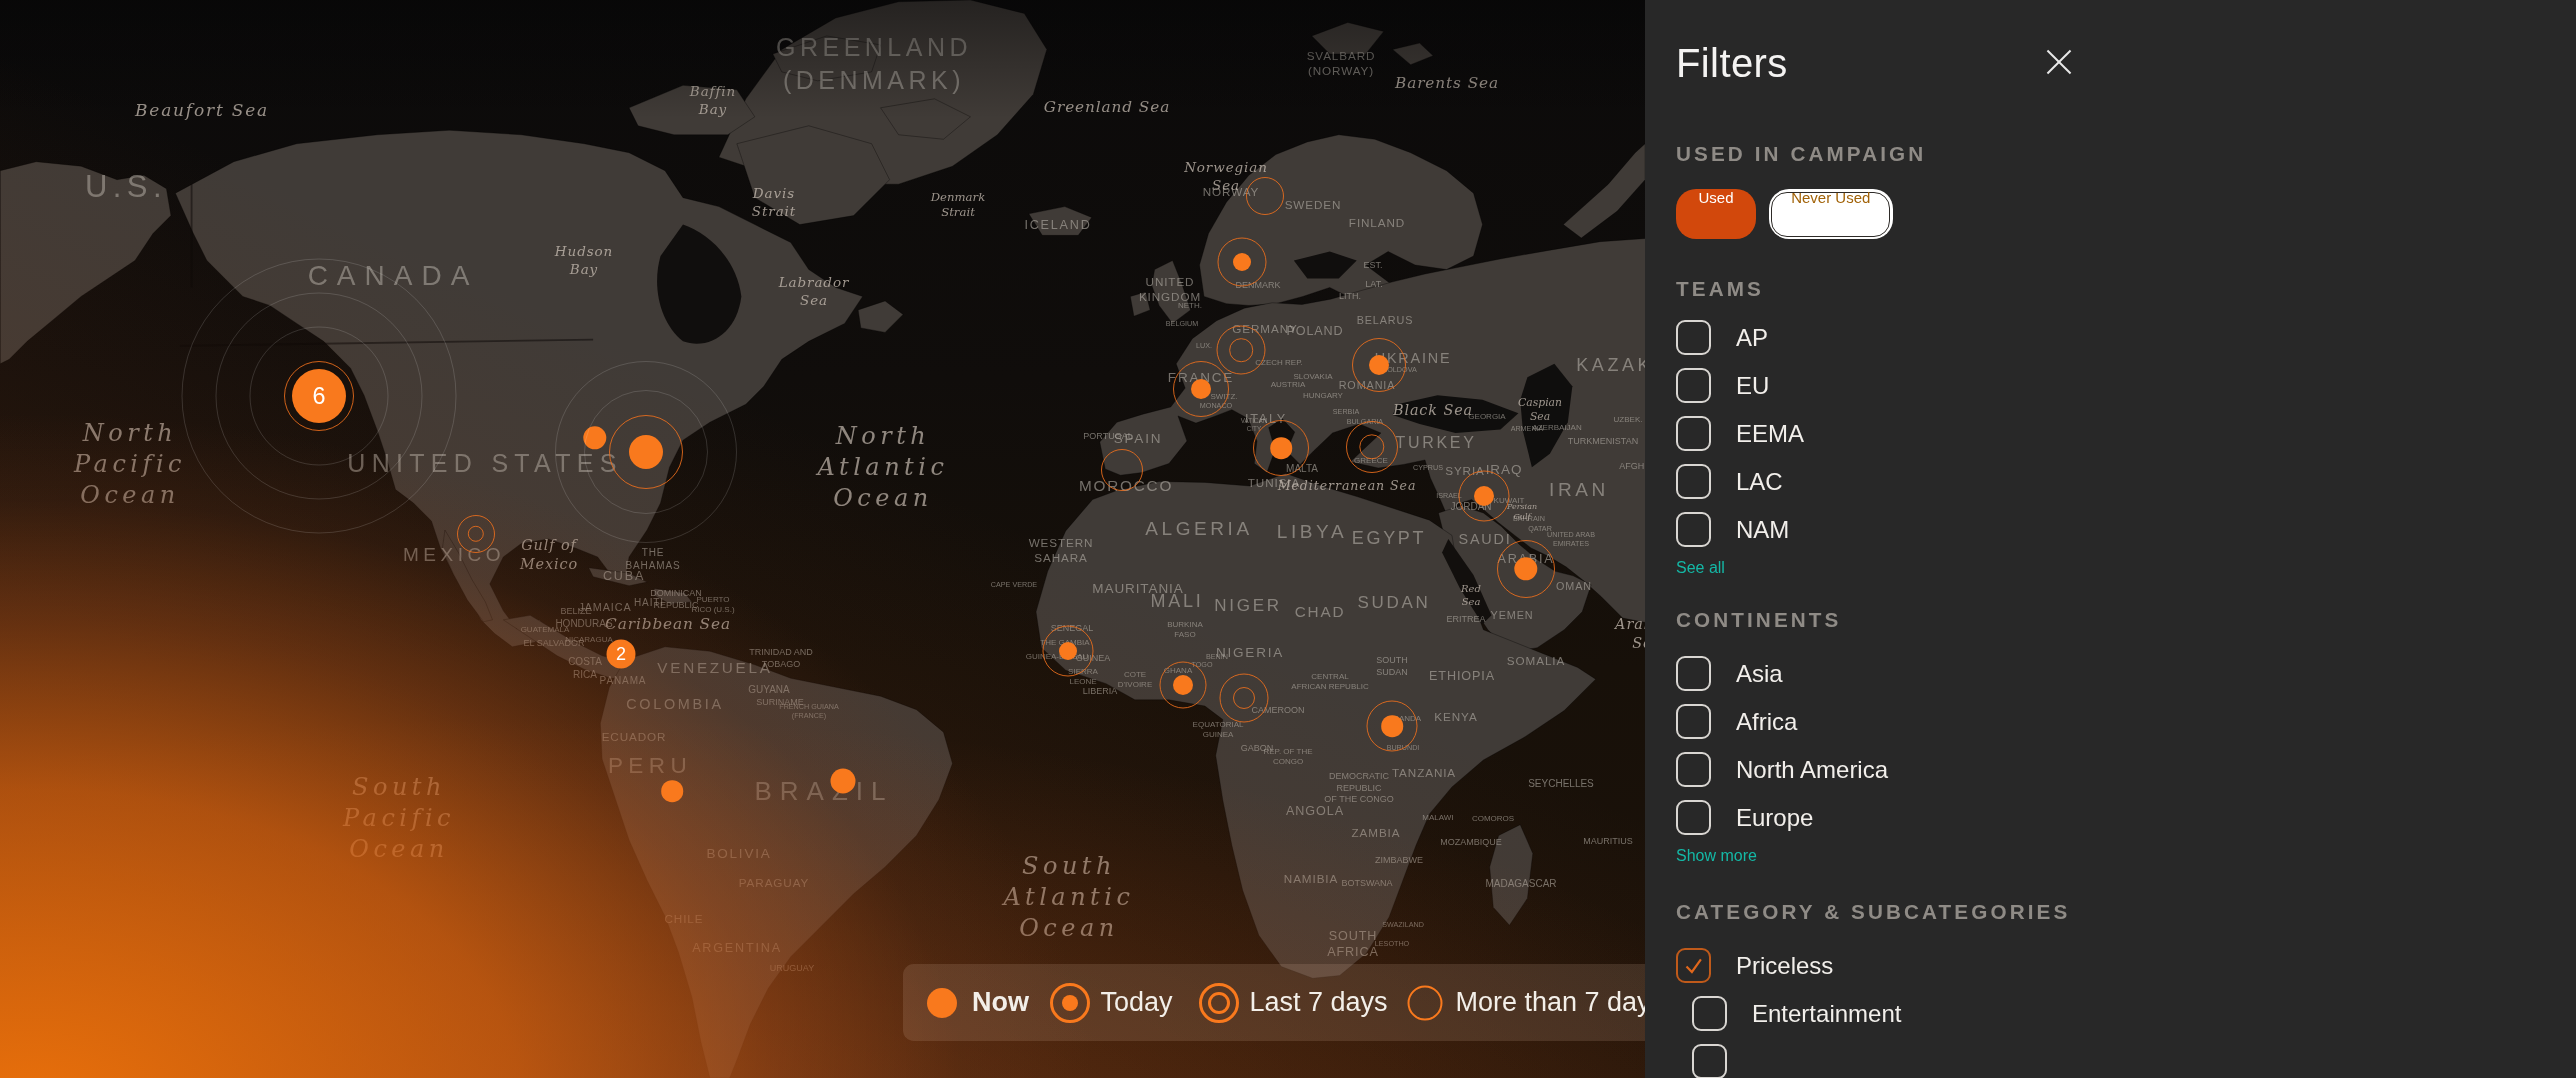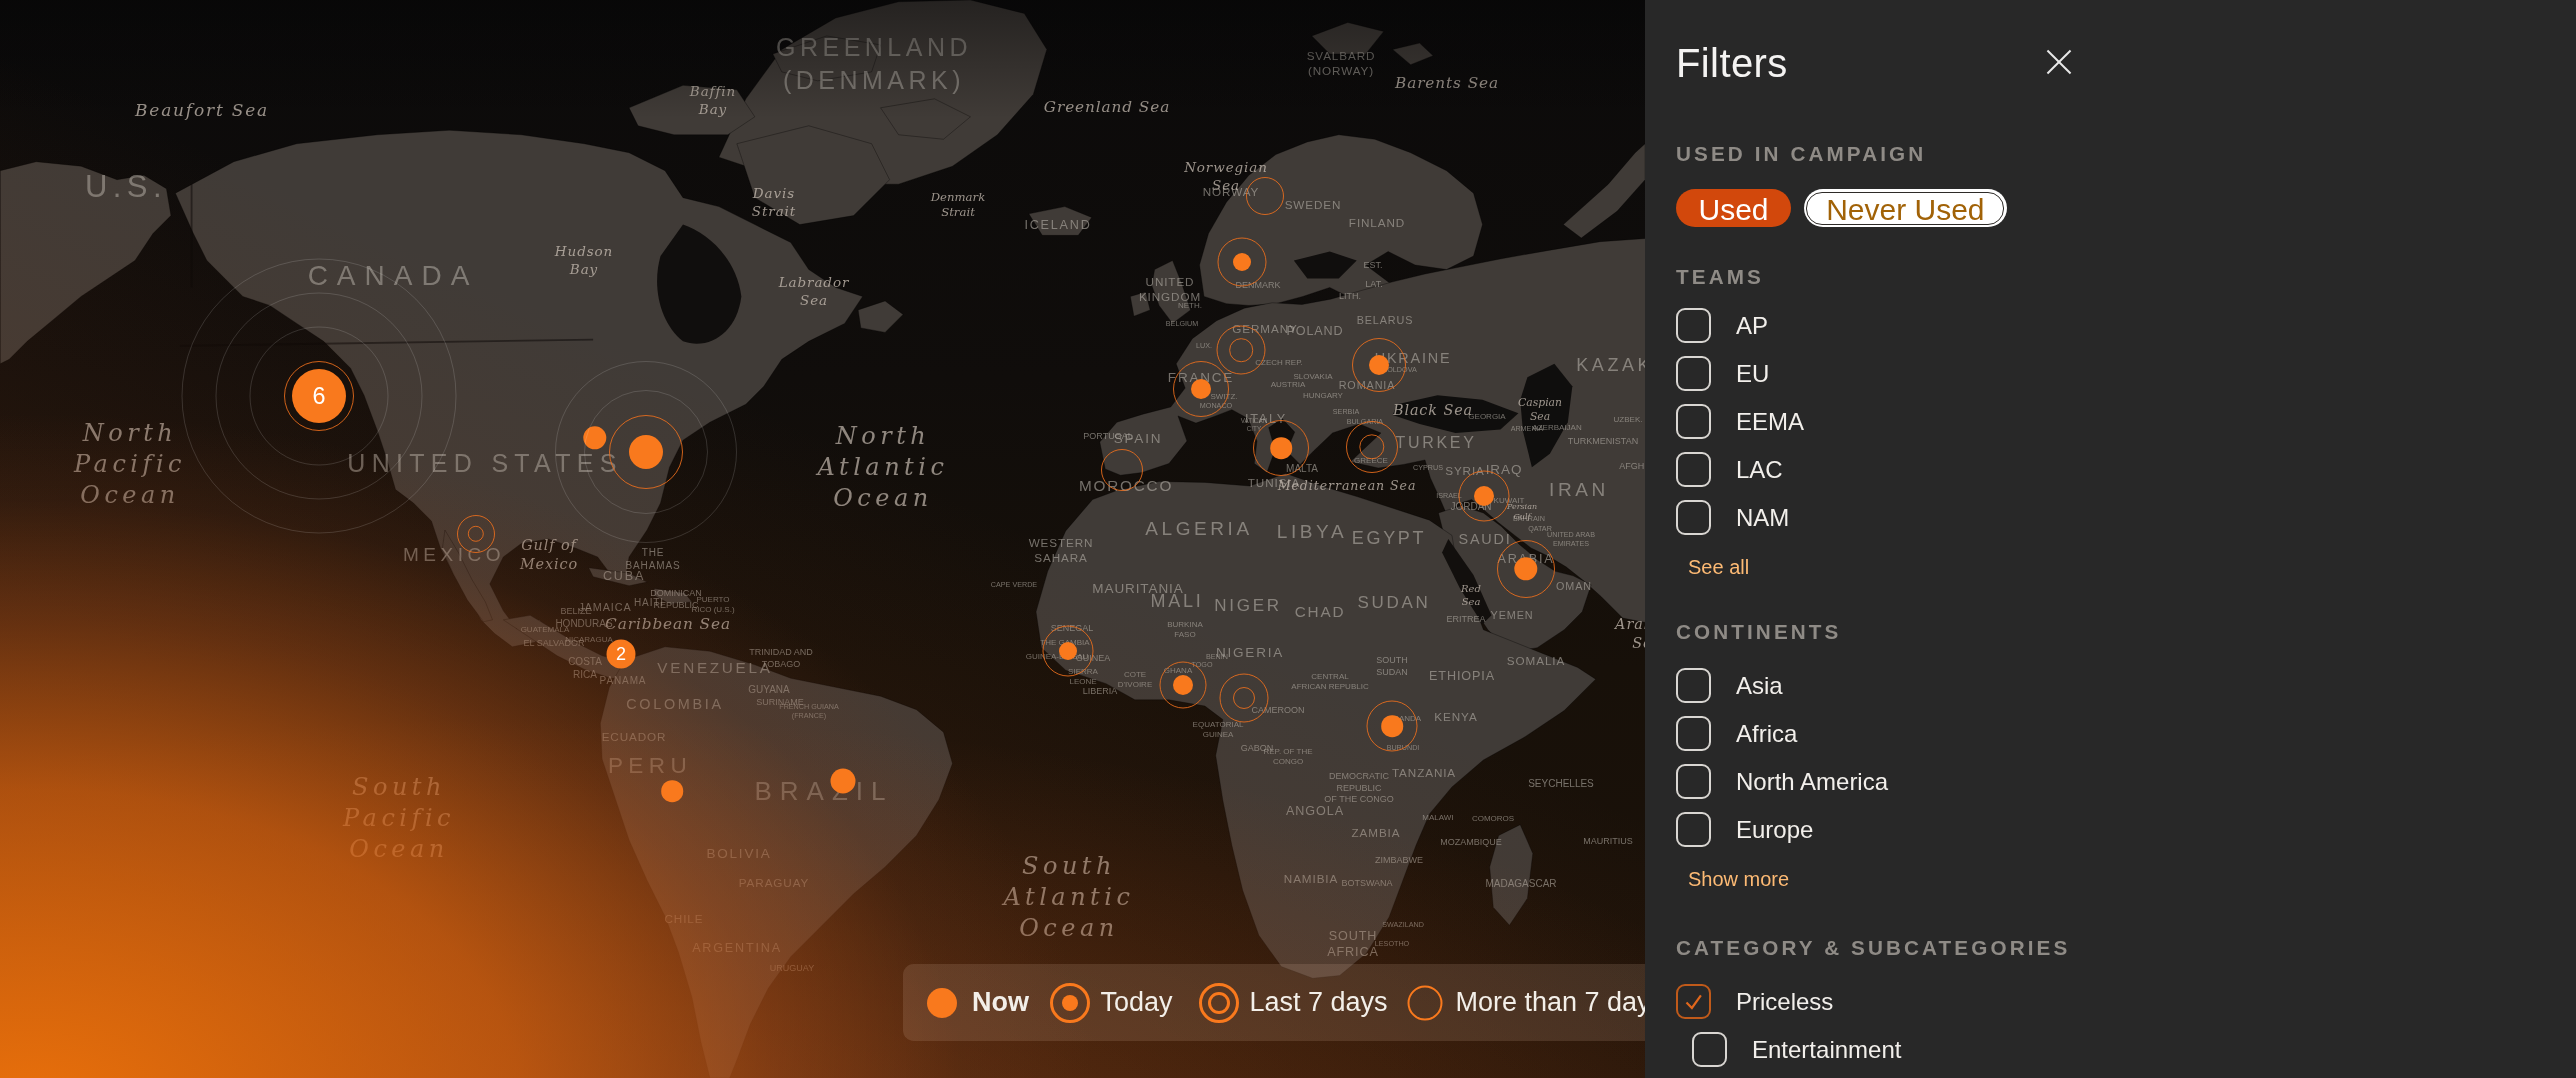--- a/index.html
+++ b/index.html
@@ -40,34 +40,34 @@
   #panel{position:absolute;top:0;right:0;width:931px;height:1078px;background:#282828;
     z-index:10;box-sizing:border-box;padding:0 0 0 31px;color:#f2efeb;}
   #panel h1{margin:41px 0 0 0;font-size:40px;font-weight:400;color:#f4f3f2;
     letter-spacing:0.4px;}
   #close-btn{position:absolute;left:394px;top:43px;width:40px;height:40px;background:none;
     border:none;cursor:pointer;padding:0;}
   .sec-h{font-size:20.7px;font-weight:700;letter-spacing:3.1px;color:#8f8b86;
     text-transform:uppercase;margin:0;}
   #uic-h{margin-top:56px;}
   #chips{display:flex;gap:12.6px;margin-top:23.4px;}
-  .chip{height:38px;border-radius:20px;border:none;font-family:"Liberation Sans",sans-serif;
-    font-size:30px;padding:0 22.5px;display:flex;align-items:flex-end;cursor:pointer;}
+  .chip{height:50px;border-radius:20px;border:none;font-family:"Liberation Sans",sans-serif;
+    font-size:15px;padding:0 22.5px;display:flex;align-items:flex-start;cursor:pointer;}
   .chip.sel{background:#d2480c;color:#ffffff;}
   .chip.unsel{background:#ffffff;color:#a16207;position:relative;}
   .chip.unsel::before{content:"";position:absolute;inset:2.7px;border:1.8px solid #2e2b28;
     border-radius:16px;pointer-events:none;}
   #teams-h{margin-top:38px;}
   .cb-list{margin-top:12.6px;}
   .cb-row{display:flex;align-items:center;height:48px;cursor:pointer;}
   .cb{width:35px;height:35px;box-sizing:border-box;border:2.2px solid #d9d6d2;
     border-radius:9px;flex:0 0 35px;display:flex;align-items:center;justify-content:center;}
   .cb.on{border-color:#c05a1a;}
   .cb-label{font-size:24px;color:#f2efeb;margin-left:25px;}
-  .plink{display:inline-block;font-size:20px;color:#fdba74;margin:12px;height:27px;
+  .plink{display:inline-block;font-size:16px;color:#14b8a6;margin:0;height:27px;
     line-height:27px;text-decoration:none;cursor:pointer;}
   #cont-h{margin-top:27px;}
   #cont-list{margin-top:18px;}
   #cat-h{margin-top:31px;}
   #cat-list{margin-top:18px;}
 </style>
 </head>
 <body>
 
 <div id="stage">

